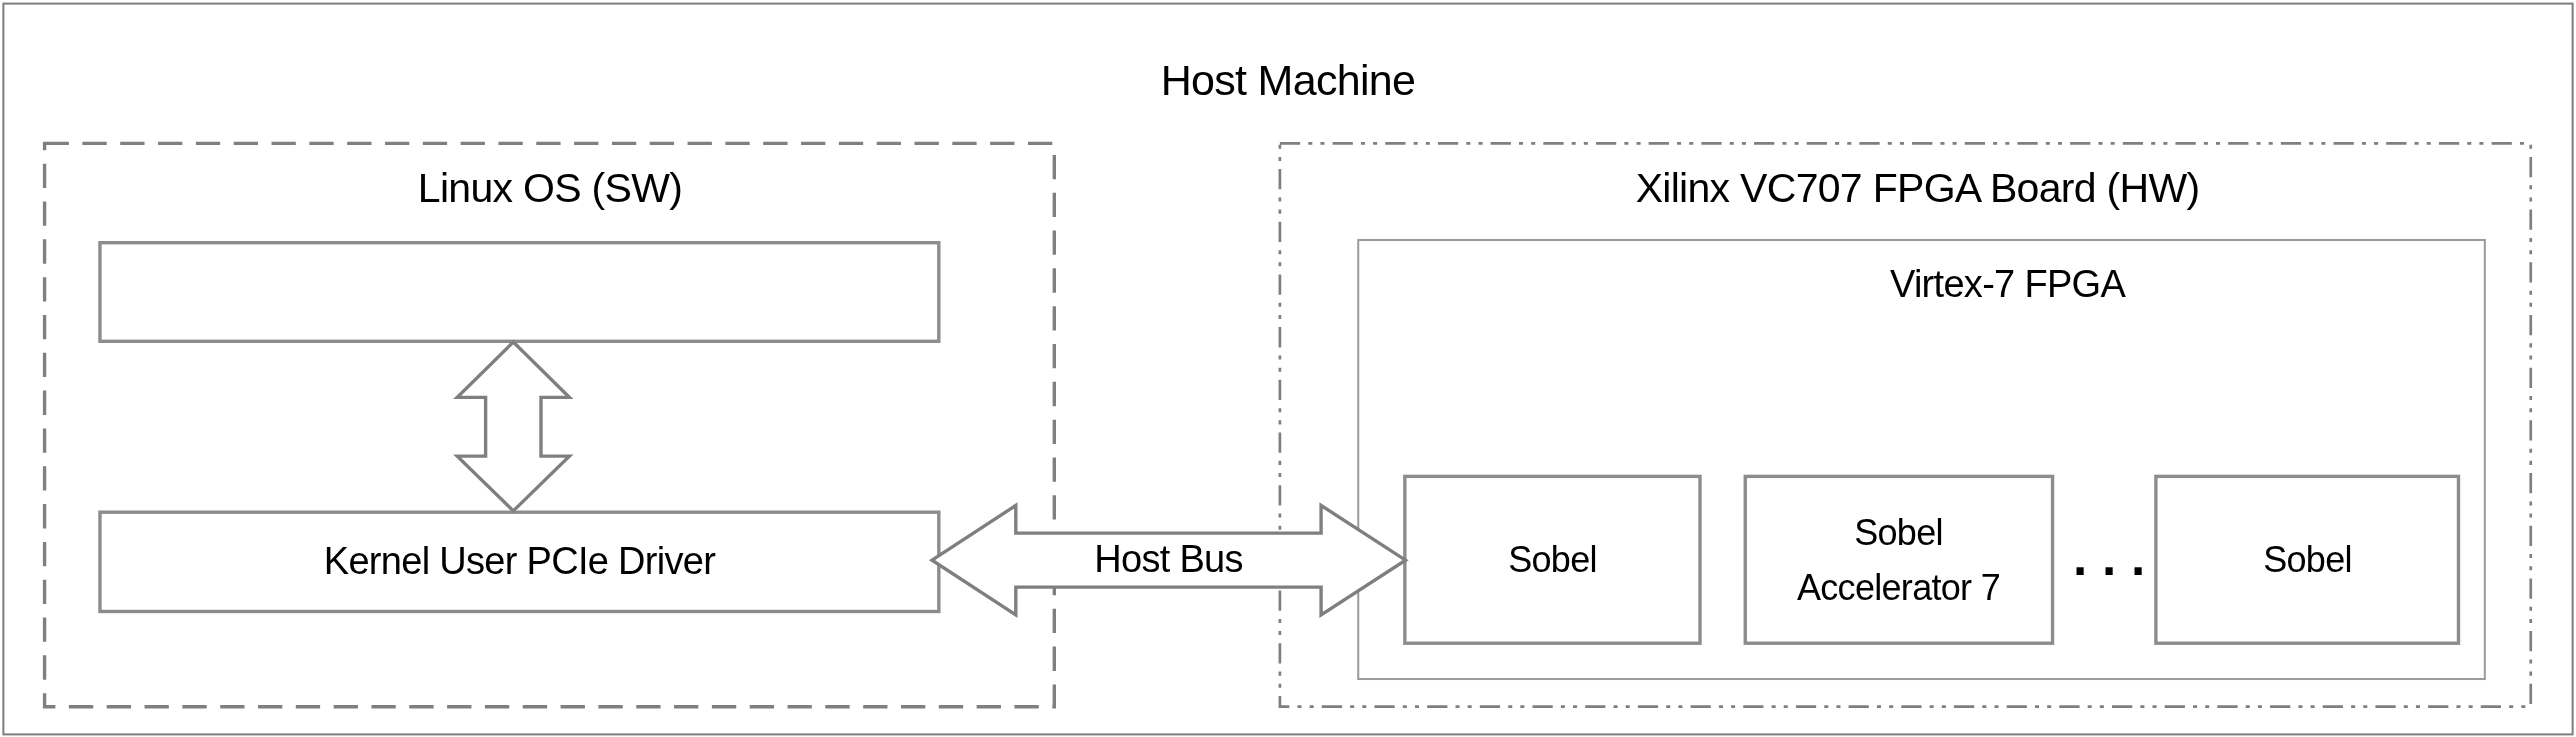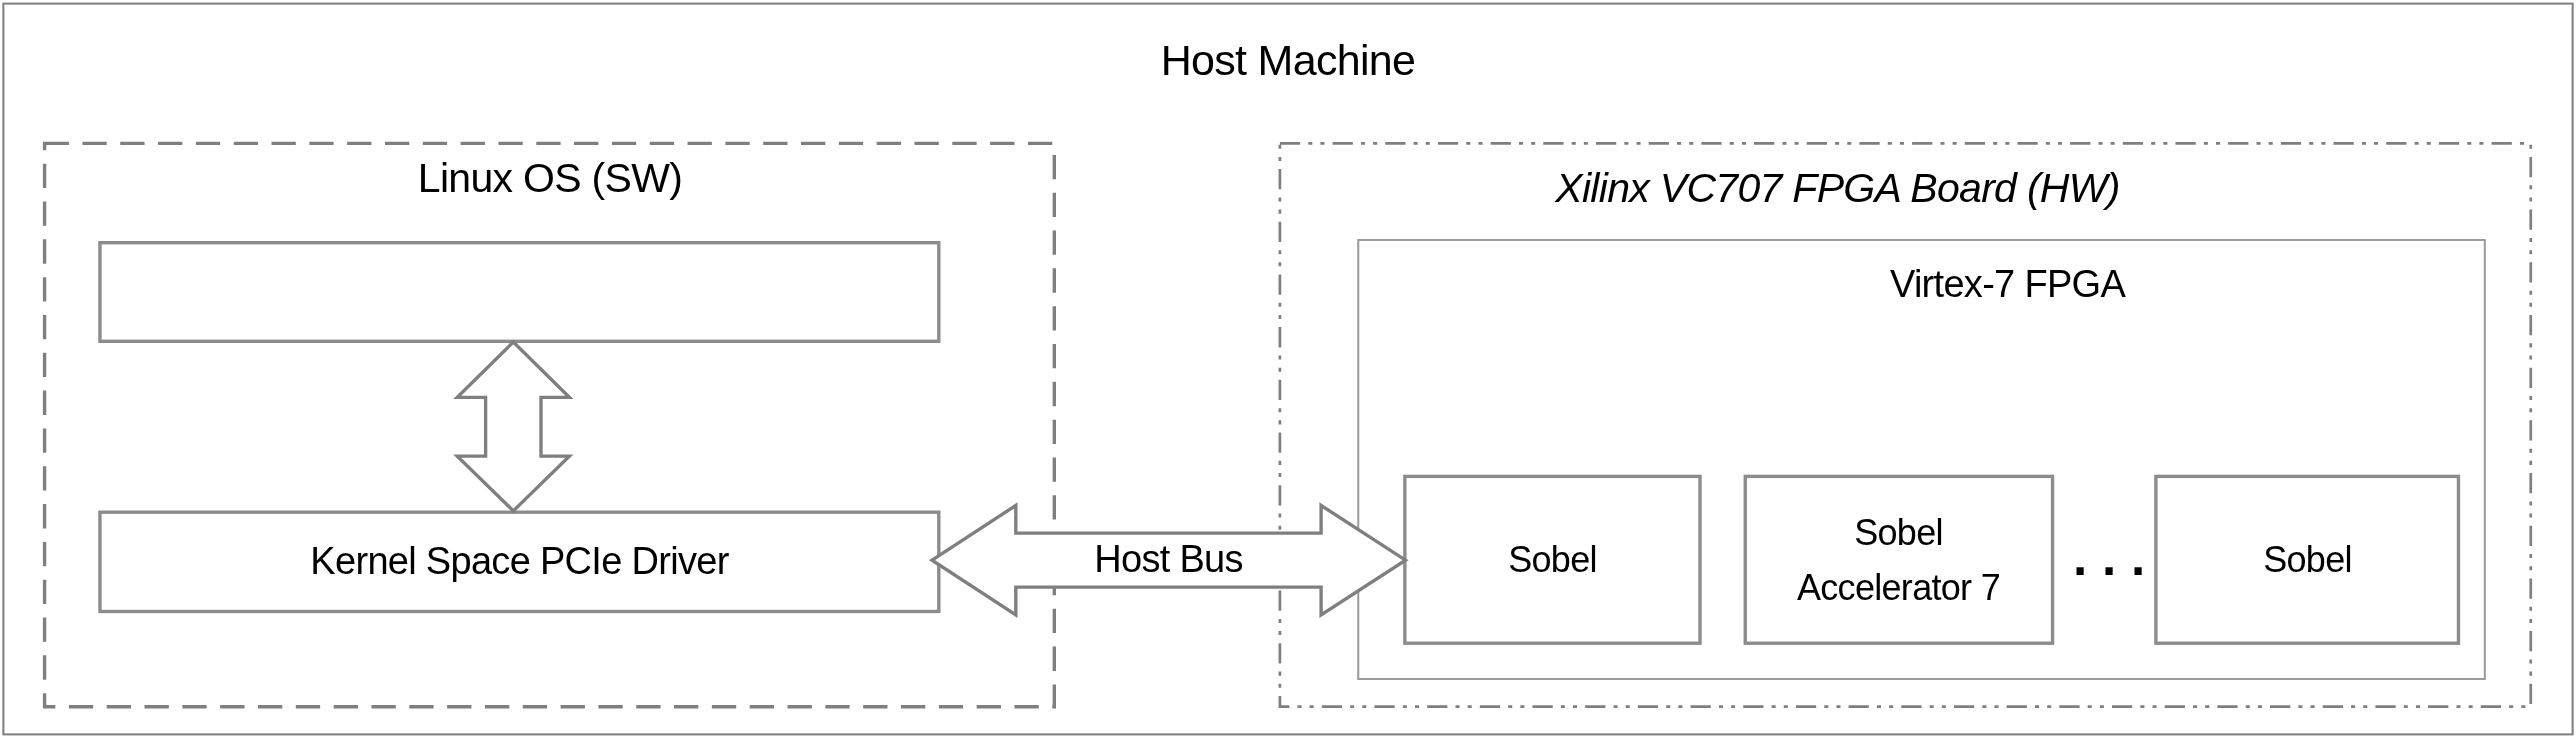--- a/index.html
+++ b/index.html
@@ -38,21 +38,21 @@
     position: absolute;
     display: flex;
     flex-direction: column;
     align-items: center;
     justify-content: center;
     text-align: center;
     letter-spacing: -0.7px;
     color: var(--text_color);
     white-space: nowrap;
   }
-  .f-host  { font-size: 43px; }
+  .f-host  { font-size: 43px; margin-top: 20px; }
   .f-title { font-size: 41px; }
   .f-box   { font-size: 38px; }
   .f-sobel { font-size: 36px; line-height: 55px; align-items: center; }
   .f-dots  { font-size: 51px; font-weight: bold; letter-spacing: 12px; padding-left: 12px; }
 </style>
 </head>
 <body>
 
 <div class="stage">
 
@@ -72,26 +72,26 @@
     <rect class="solid-rect" x="2584" y="705" width="455" height="247" stroke-width="5"></rect>
     <rect class="solid-rect" x="3192" y="705" width="448" height="247" stroke-width="5"></rect>
 
     <polygon class="arrow" stroke-width="5" points="760,506 843,588 801,588 801,675 843,675 760,756 677,675 719,675 719,588 677,588"></polygon>
 
     <polygon class="arrow" stroke-width="5" points="1380,829 1504,748 1504,789 1956,789 1956,748 2081,829 1956,910 1956,869 1504,869 1504,910"></polygon>
   </svg>
 
   <div class="label f-host" style="left:0px; top:28px; width:2576px; height:64px;">Host Machine</div>
 
-  <div class="label f-title" style="left:45px; top:144px; width:1010px; height:68px;">Linux OS (SW)</div>
+  <div class="label f-title" style="left:45px; top:154px; width:1010px; height:68px;">Linux OS (SW)</div>
 
-  <div class="label f-title" style="left:1212px; top:154px; width:1251px; height:68px;font-style:italic;">Xilinx VC707 FPGA Board (HW)</div>
+  <div class="label f-title" style="left:1292px; top:154px; width:1251px; height:68px;">Xilinx VC707 FPGA Board (HW)</div>
 
 
-  <div class="label f-box" style="left:100px; top:512px; width:839px; height:99px;">Kernel Space PCIe Driver</div>
+  <div class="label f-box" style="left:100px; top:512px; width:839px; height:99px;">Kernel User PCIe Driver</div>
 
   <div class="label f-box" style="left:1020px; top:528px; width:297px; height:62px;">Host Bus</div>
 
   <div class="label f-box" style="left:1412px; top:251px; width:1127px; height:66px;margin-left:32px;">Virtex-7 FPGA</div>
 
   <div class="label f-sobel" style="left:1405px; top:476px; width:295px; height:167px;">
     <div>Sobel</div>
   </div>
 
   <div class="label f-sobel" style="left:1745px; top:476px; width:307px; height:167px;">

